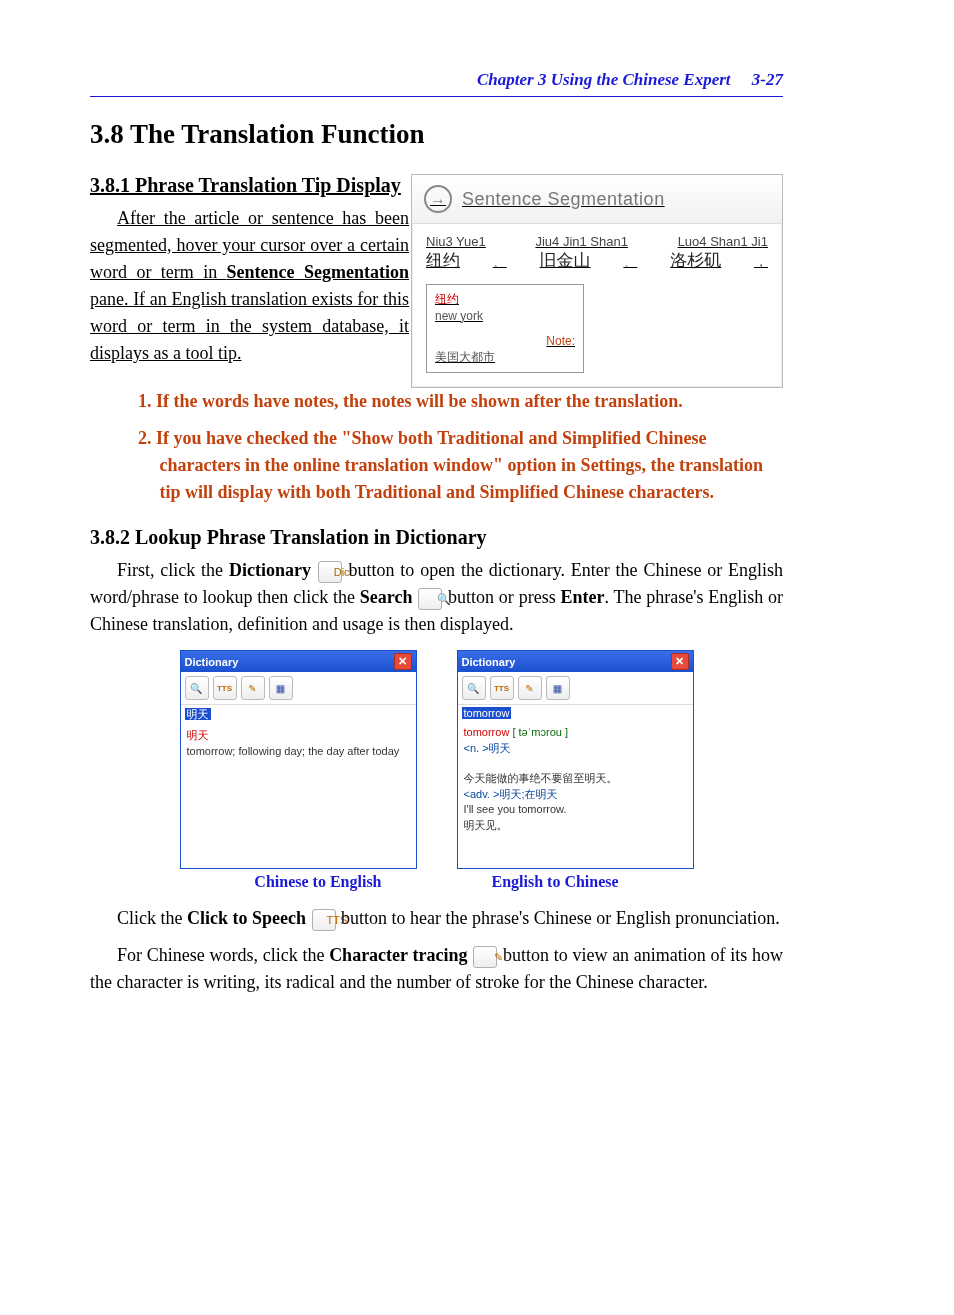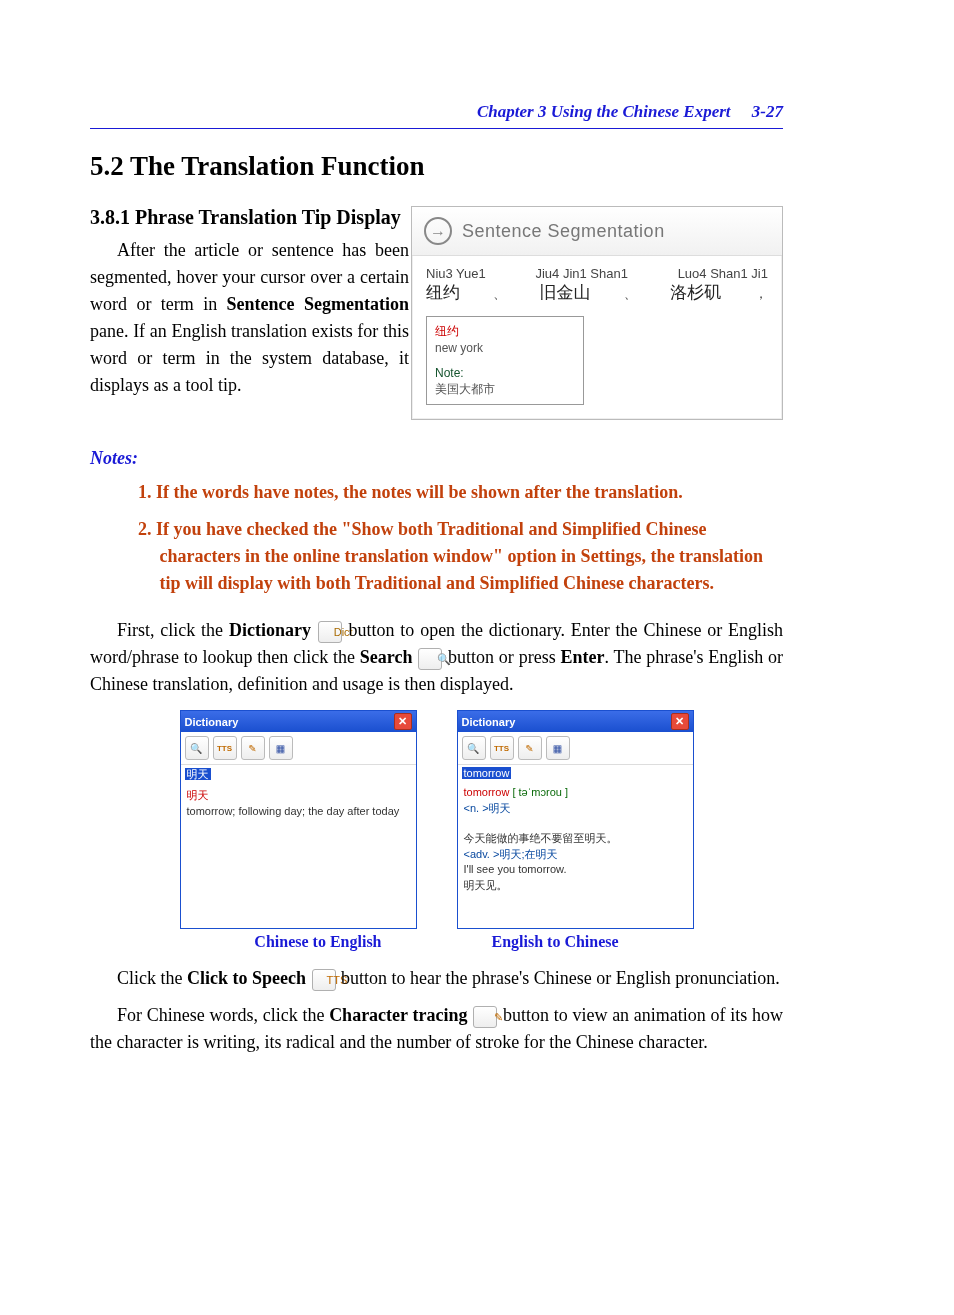--- a/index.html
+++ b/index.html
@@ -4,21 +4,21 @@
 <style>
   body {
     margin: 0;
     padding: 0;
     background: #fff;
     font-family: "Times New Roman", Times, serif;
     color: #000;
     width: 954px;
   }
   .page {
-    padding: 102px 85px 70px 90px;
+    padding: 70px 85px 70px 90px;
     box-sizing: border-box;
     width: 868px;
   }
   .running-head {
     text-align: right;
     color: #1a1ad6;
     font-style: italic;
     font-weight: bold;
     font-size: 17px;
     padding-bottom: 6px;
@@ -34,20 +34,21 @@
     margin: 0 0 24px 0;
   }
   h2.subsection-title {
     font-size: 20px;
     font-weight: bold;
     margin: 0 0 8px 0;
   }
   .two-col {
     display: flex;
     gap: 2px;
+    text-decoration: underline;
   }
   .col-text {
     flex: 1 1 auto;
   }
   .col-fig {
     flex: 0 0 auto;
   }
   p.body {
     font-size: 18px;
     line-height: 1.5;
@@ -106,21 +107,21 @@
   .seg-row-cjk span { white-space: nowrap; }
   .seg-comma { color: #444; font-size: 14px; }
   .tooltip-box {
     border: 1px solid #999;
     padding: 6px 8px;
     width: 140px;
     font-size: 12px;
     line-height: 1.4;
   }
   .tooltip-word { color: #c00; }
-  .tooltip-notelabel { color: #14532d; margin-top: 8px; display: block; }
+  .tooltip-notelabel { color: #c2410c; margin-top: 8px; display: block; text-align: right; }
 
   
   .notes-heading {
     color: #1a1ad6;
     font-style: italic;
     font-weight: bold;
     font-size: 18px;
     margin: 28px 0 10px 0;
   }
   ol.notes-list {
@@ -247,21 +248,21 @@
 
 <div class="page">
 
   <div class="running-head">
     <span>Chapter 3  Using the Chinese Expert</span>
     &nbsp;&nbsp;&nbsp;
     <span>3-27</span>
   </div>
   <hr class="running-head-rule">
 
-  <h1 class="section-title">5.2  The Translation Function</h1>
+  <h1 class="section-title">3.8  The Translation Function</h1>
 
   <div class="two-col">
     <div class="col-text">
       <h2 class="subsection-title">3.8.1  Phrase Translation Tip Display</h2>
       <p class="body indent">
         <span>After the article or sentence has been segmented, hover your cursor over a certain word or term in </span><span class="bold">Sentence Segmentation</span><span> pane. If an English translation exists for this word or term in the system database, it displays as a tool tip.</span>
       </p>
     </div>
     <div class="col-fig">
       <div class="seg-box">
@@ -287,26 +288,26 @@
             <span class="tooltip-word">纽约</span><br>
             <span>new york</span>
             <span class="tooltip-notelabel">Note:</span>
             <span>美国大都市</span>
           </div>
         </div>
       </div>
     </div>
   </div>
 
-  <div class="notes-heading">Notes:</div>
   <ol class="notes-list">
     <li>If the words have notes, the notes will be shown after the translation.</li>
     <li>If you have checked the "Show both Traditional and Simplified Chinese characters in the online translation window" option in Settings, the translation tip will display with both Traditional and Simplified Chinese characters.</li>
   </ol>
 
+  <h2 class="subsection-title">3.8.2  Lookup Phrase Translation in Dictionary</h2>
 
 
   <p class="body indent">
     <span>First, click the </span><span class="bold">Dictionary</span>
     <span class="icon-btn">Dict</span>
     <span> button to open the dictionary. Enter the Chinese or English word/phrase to lookup then click the </span><span class="bold">Search</span>
     <span class="icon-btn search">🔍</span>
     <span> button or press </span><span class="bold">Enter</span><span>. The phrase's English or Chinese translation, definition and usage is then displayed.</span>
   </p>
 

